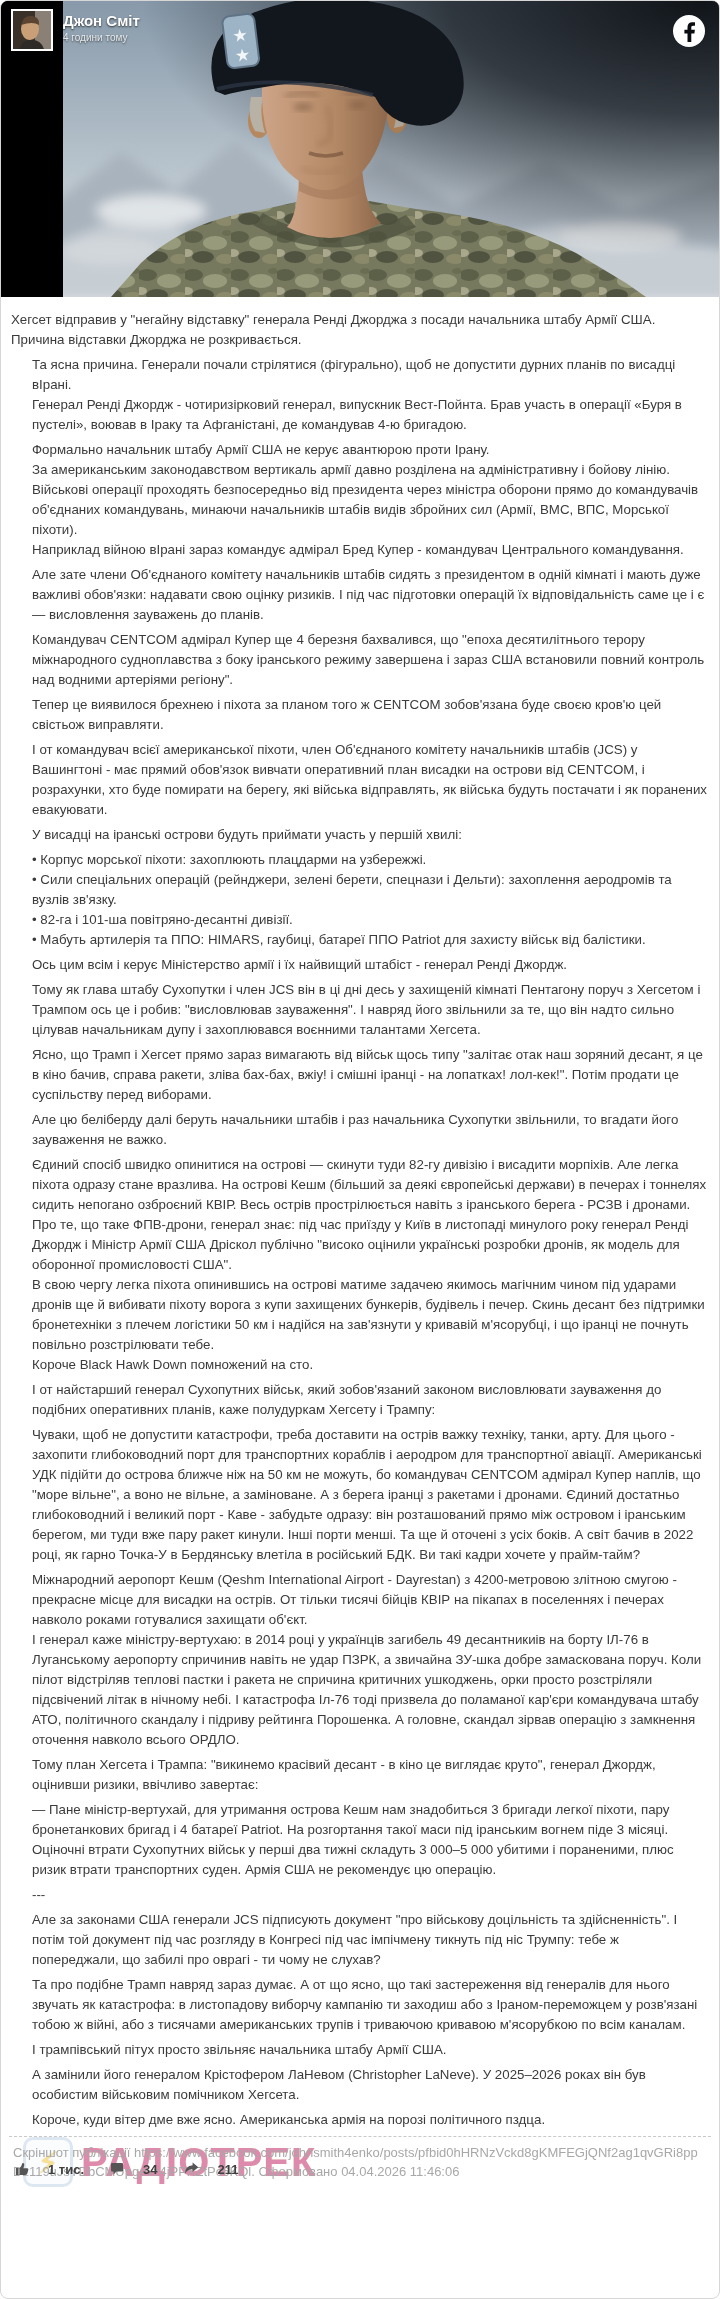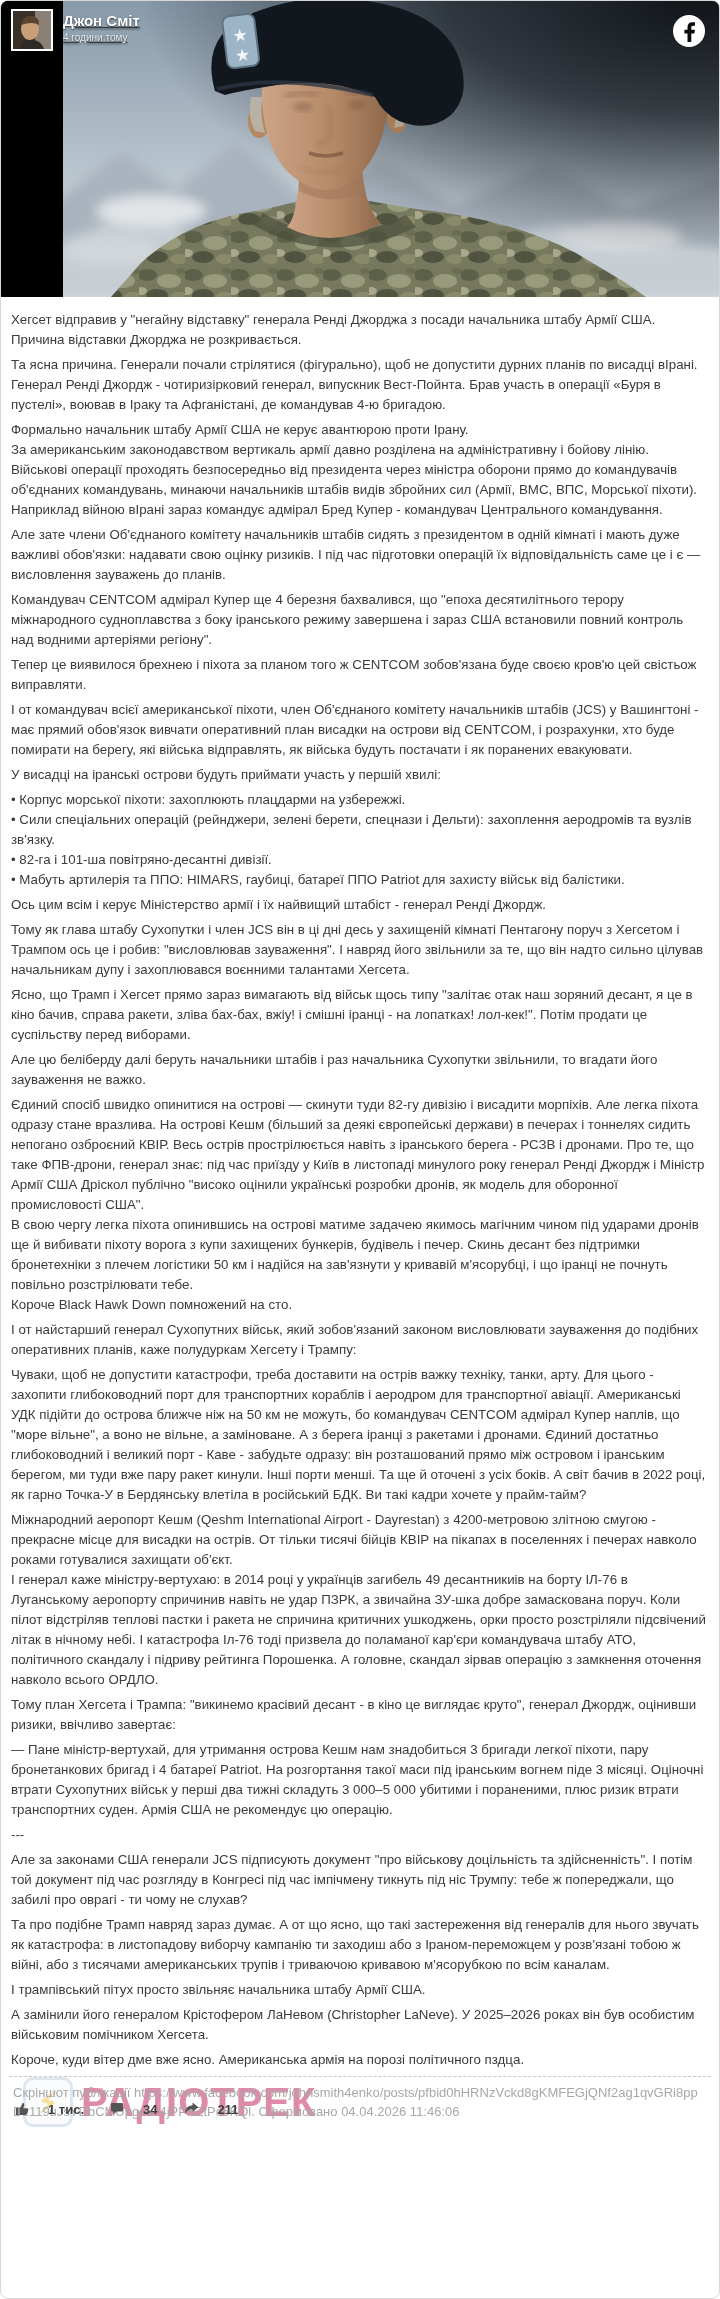--- a/index.html
+++ b/index.html
@@ -5,33 +5,33 @@
   html,body{margin:0;padding:0;background:#fff;}
   *{box-sizing:border-box;}
   .page{
     width:720px;min-height:2299px;position:relative;margin:0;
     background:#fff;border:1px solid #d6d6d6;border-radius:8px;overflow:hidden;
     font-family:"Liberation Sans","DejaVu Sans",sans-serif;color:#3b3b3b;
   }
   
   .photo{position:relative;width:100%;height:296px;background:#000;}
   .photo svg{display:block;}
-  .hdr{position:absolute;top:0;left:0;right:0;display:flex;align-items:flex-start;padding:8px 10px;gap:10px;text-decoration:underline;}
+  .hdr{position:absolute;top:0;left:0;right:0;display:flex;align-items:flex-start;padding:8px 10px;gap:10px;}
   .avatar{width:42px;height:42px;border:2px solid #fff;background:#2c241e;flex:0 0 auto;overflow:hidden;}
   .hdr-id{padding-top:2px;}
   .hdr-name{font-size:15px;font-weight:bold;color:#fff;text-shadow:0 1px 2px rgba(0,0,0,.7);line-height:19px;}
   .hdr-time{font-size:10px;color:rgba(255,255,255,.82);text-shadow:0 1px 2px rgba(0,0,0,.6);line-height:16px;}
   .fb-badge{position:absolute;top:13px;right:13px;width:34px;height:34px;}
   
   .body{padding:13px 10px 0 10px;position:relative;z-index:1;background:#fff;}
   .para{
     margin:0 0 5px 0;font-size:13.3px;line-height:20px;white-space:pre-wrap;
     color:#3b3b3b;word-wrap:break-word;
   }
-  .para + .para{margin-top:5px;}
+  .para + .para{margin-top:5px;margin-left:21px;}
   
   .footer{position:relative;margin:6px 8px 0 8px;border-top:1px dashed #c9c9c9;padding:6px 4px 10px 4px;min-height:52px;}
   .caption{
     position:relative;z-index:3;font-size:13px;line-height:19px;color:#a8a8a8;
     word-break:break-all;white-space:normal;
   }
   .reactions{
     position:absolute;z-index:4;left:6px;top:25px;display:flex;align-items:center;gap:26px;
     font-size:13px;font-weight:bold;color:#3f3f3f;
   }

